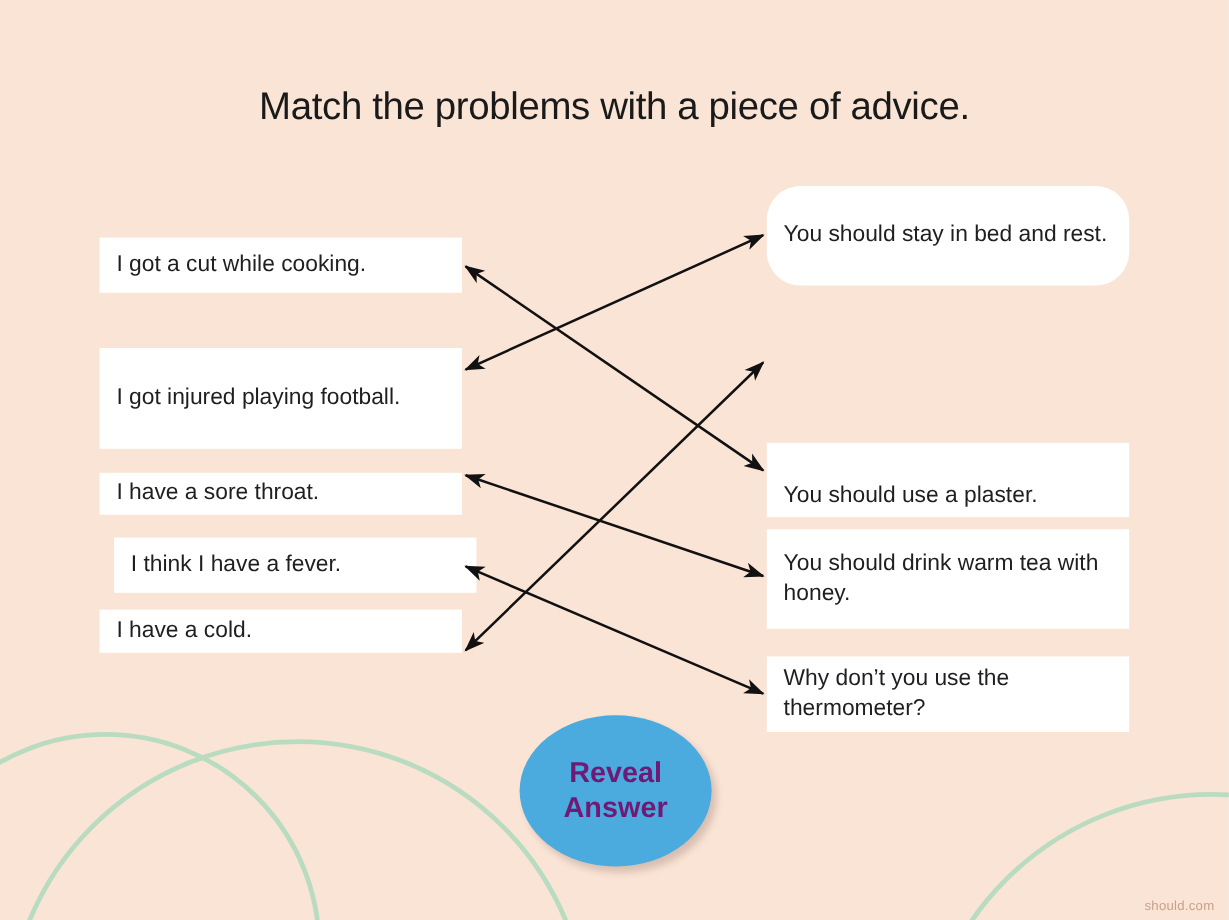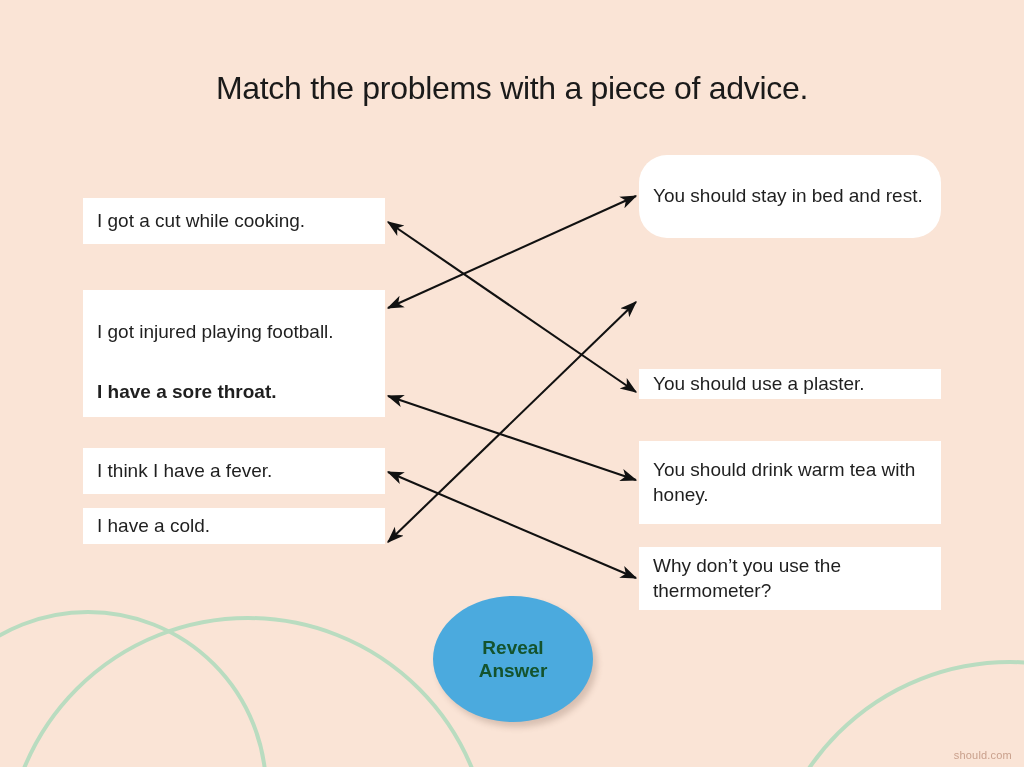--- a/index.html
+++ b/index.html
@@ -49,49 +49,49 @@
     font-size: 19px;
     line-height: 1.28;
     color: #1f1f1f;
   }
   .col-left  { left: 83px;  width: 302px; }
   .col-right { left: 639px; width: 302px; }
 
   
   #L1 { top: 198px; height: 46px; }
   #L2 { top: 270px; height: 84px; margin-top: 20px; }
-  #L3 { top: 368px; height: 49px; font-weight: bold; }
-  #L4 { top: 448px; height: 46px; }
+  #L3 { top: 394px; height: 35px; }
+  #L4 { top: 448px; height: 46px; margin-left: 12px; }
   #L5 { top: 508px; height: 36px; }
 
   
   #R1 { top: 155px; height: 83px; border-radius: 28px; }
   #R2 { top: 261px; height: 83px; }
-  #R3 { top: 369px; height: 30px; }
+  #R3 { top: 369px; height: 62px; align-items: flex-end; }
   #R4 { top: 441px; height: 83px; align-items: center; }
   #R5 { top: 547px; height: 63px; }
 
   
   #arrows {
     position: absolute;
     left: 0; top: 0;
     width: 1024px; height: 767px;
     pointer-events: none;
   }
   
   #reveal {
     position: absolute;
     left: 433px;
     top: 596px;
     width: 160px;
     height: 126px;
     border-radius: 50%;
     background: #4baade;
-    color: #14532d;
-    font-size: 19px;
+    color: #701a75;
+    font-size: 24px;
     font-weight: bold;
     line-height: 1.22;
     display: flex;
     flex-direction: column;
     align-items: center;
     justify-content: center;
     text-align: center;
     box-shadow: 4px 5px 6px rgba(90, 60, 45, 0.22);
     cursor: pointer;
   }

